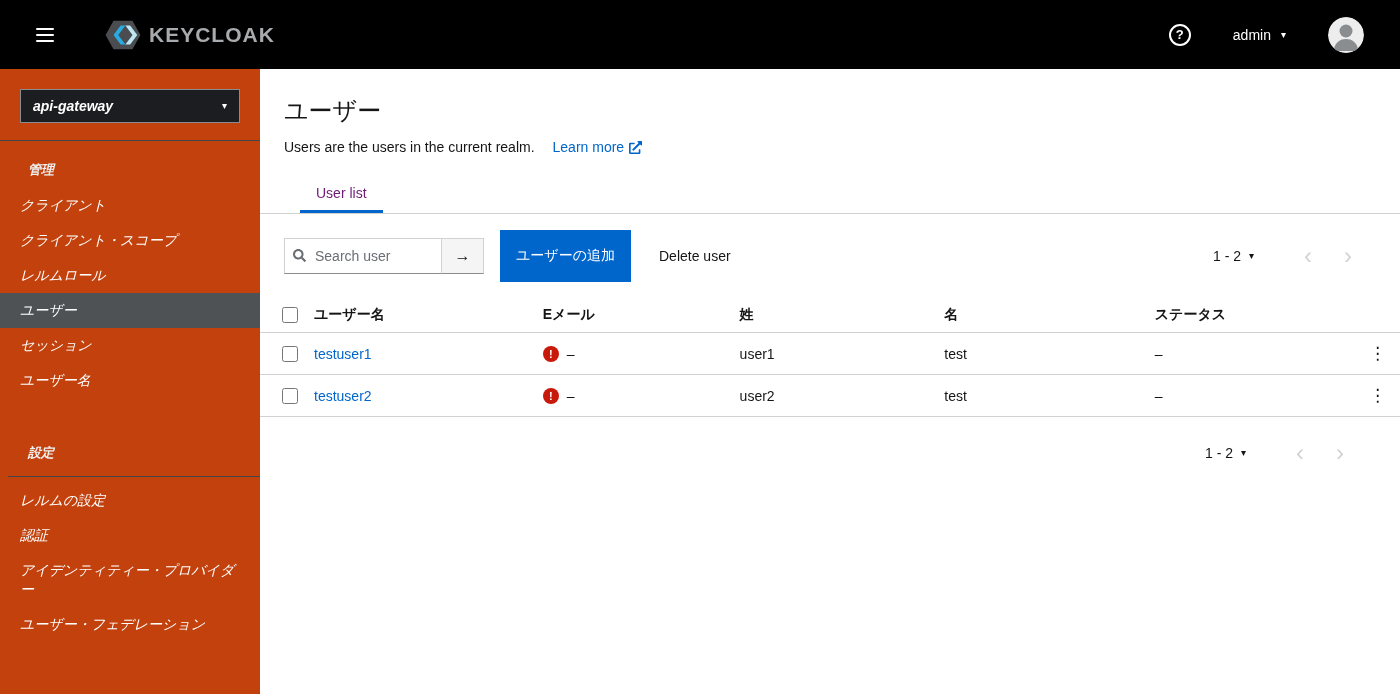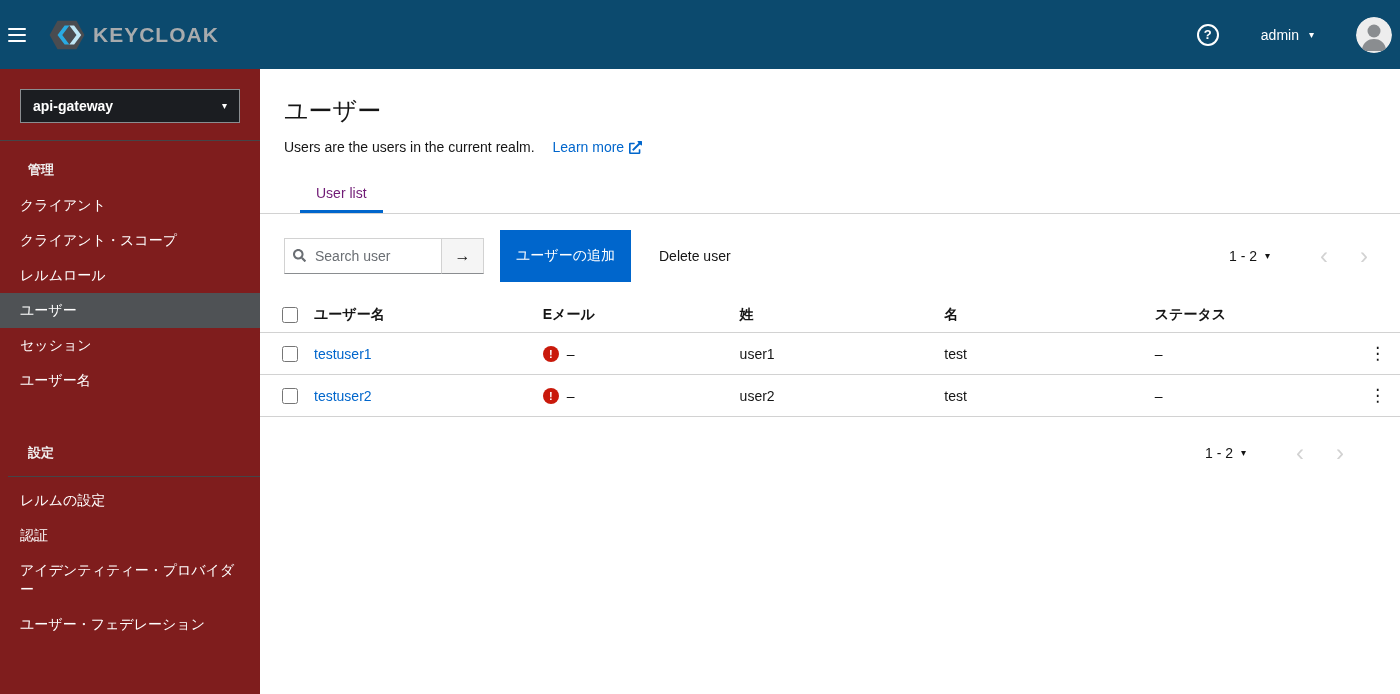--- a/index.html
+++ b/index.html
@@ -5,38 +5,38 @@
   * { box-sizing: border-box; }
   html, body { margin: 0; padding: 0; }
   body {
     width: 1400px; height: 694px; overflow: hidden;
     font-family: "Liberation Sans", "DejaVu Sans", sans-serif;
     font-size: 14px; color: #151515; background: #fff;
   }
   .app { display: flex; flex-direction: column; width: 1400px; height: 694px; }
 
   
-  .topbar { flex: 0 0 69px; background: #0c4a6e; display: flex; align-items: center; padding: 0 8px; }
+  .topbar { flex: 0 0 69px; background: #000000; display: flex; align-items: center; padding: 0 36px; gap: 28px; }
   .hamburger { width: 18px; height: 14px; display: flex; flex-direction: column; justify-content: space-between; cursor: pointer; }
   .hamburger span { height: 2px; background: #fff; border-radius: 1px; }
   .brand { display: flex; align-items: center; gap: 7px; margin-left: 22px; cursor: pointer; }
   .brand-text { color: #a8abad; font-size: 21px; font-weight: 700; letter-spacing: 1px; }
   .topbar-right { margin-left: auto; display: flex; align-items: center; }
   .help-btn { width: 22px; height: 22px; border: 2px solid #fff; border-radius: 50%; color: #fff;
     display: flex; align-items: center; justify-content: center; font-size: 13px; font-weight: 700;
     background: none; cursor: pointer; padding: 0; }
   .user-menu { display: flex; align-items: center; gap: 10px; color: #fff; cursor: pointer; margin-left: 42px; font-size: 14px; }
   .caret { font-size: 10px; line-height: 1; }
   .avatar { width: 36px; height: 36px; border-radius: 50%; margin-left: 42px; cursor: pointer; overflow: hidden; }
 
   
   .layout { flex: 1; display: flex; min-height: 0; }
 
   
-  .sidebar { flex: 0 0 260px; width: 260px; background: #7f1d1d; color: #fff; }
+  .sidebar { flex: 0 0 260px; width: 260px; background: #c2410c; color: #fff; font-style: italic; }
   .realm-selector { margin: 20px 20px 0 20px; height: 34px; background: #1b1d21; border: 1px solid #8a8d90;
     display: flex; align-items: center; justify-content: space-between; padding: 0 12px; cursor: pointer; }
   .realm-name { font-size: 14px; font-weight: 700; color: #fff; }
   .realm-selector .caret { color: #fff; }
   .sidebar-divider { border-bottom: 1px solid #444548; margin-top: 17px; }
   .nav-section { padding-top: 14px; }
   .section-header { padding: 6px 20px 9px 20px; font-size: 13px; font-weight: 700; color: #f0f0f0; margin-left: 8px; }
   .nav-item { padding: 8px 20px; font-size: 14px; line-height: 19px; color: #fff; cursor: pointer; }
   .nav-item.active { background: #4f5255; }
   .nav-section.second { margin-top: 26px; }
@@ -48,21 +48,21 @@
   .page-title { margin: 0; font-size: 24px; font-weight: 500; color: #151515; }
   .page-desc-row { margin-top: 12px; display: flex; align-items: center; gap: 18px; }
   .page-desc { color: #151515; }
   .learn-more { display: flex; align-items: center; gap: 5px; color: #0066cc; background: none; border: none;
     font-size: 14px; font-family: Liberation Sans, sans-serif; cursor: pointer; padding: 0; }
 
   .tabs { margin-top: 20px; border-bottom: 1px solid #d2d2d2; padding-left: 40px; display: flex; }
   .tab { padding: 10px 16px 9px 16px; font-size: 14px; color: #701a75; cursor: pointer; background: none; border: none; font-family: inherit; }
   .tab.active { border-bottom: 3px solid #0066cc; }
 
-  .toolbar { display: flex; align-items: center; padding: 16px 16px 16px 24px; }
+  .toolbar { display: flex; align-items: center; padding: 16px 32px 16px 24px; }
   .search-group { display: flex; }
   .search-box { position: relative; }
   .search-input { width: 158px; height: 36px; border: 1px solid #d2d2d2; border-bottom-color: #8a8d90;
     padding: 0 8px 0 30px; font-size: 14px; font-family: inherit; color: #151515; outline: none; }
   .search-input::placeholder { color: #6a6e73; }
   .search-icon { position: absolute; left: 9px; top: 11px; }
   .search-arrow-btn { width: 42px; height: 36px; background: #f5f5f5; border: 1px solid #d2d2d2; border-left: none;
     border-bottom-color: #8a8d90; font-size: 16px; color: #151515; cursor: pointer;
     display: flex; align-items: center; justify-content: center; font-family: inherit; }
   .add-user-btn { margin-left: 16px; height: 52px; padding: 0 16px; background: #0066cc; color: #fff;

